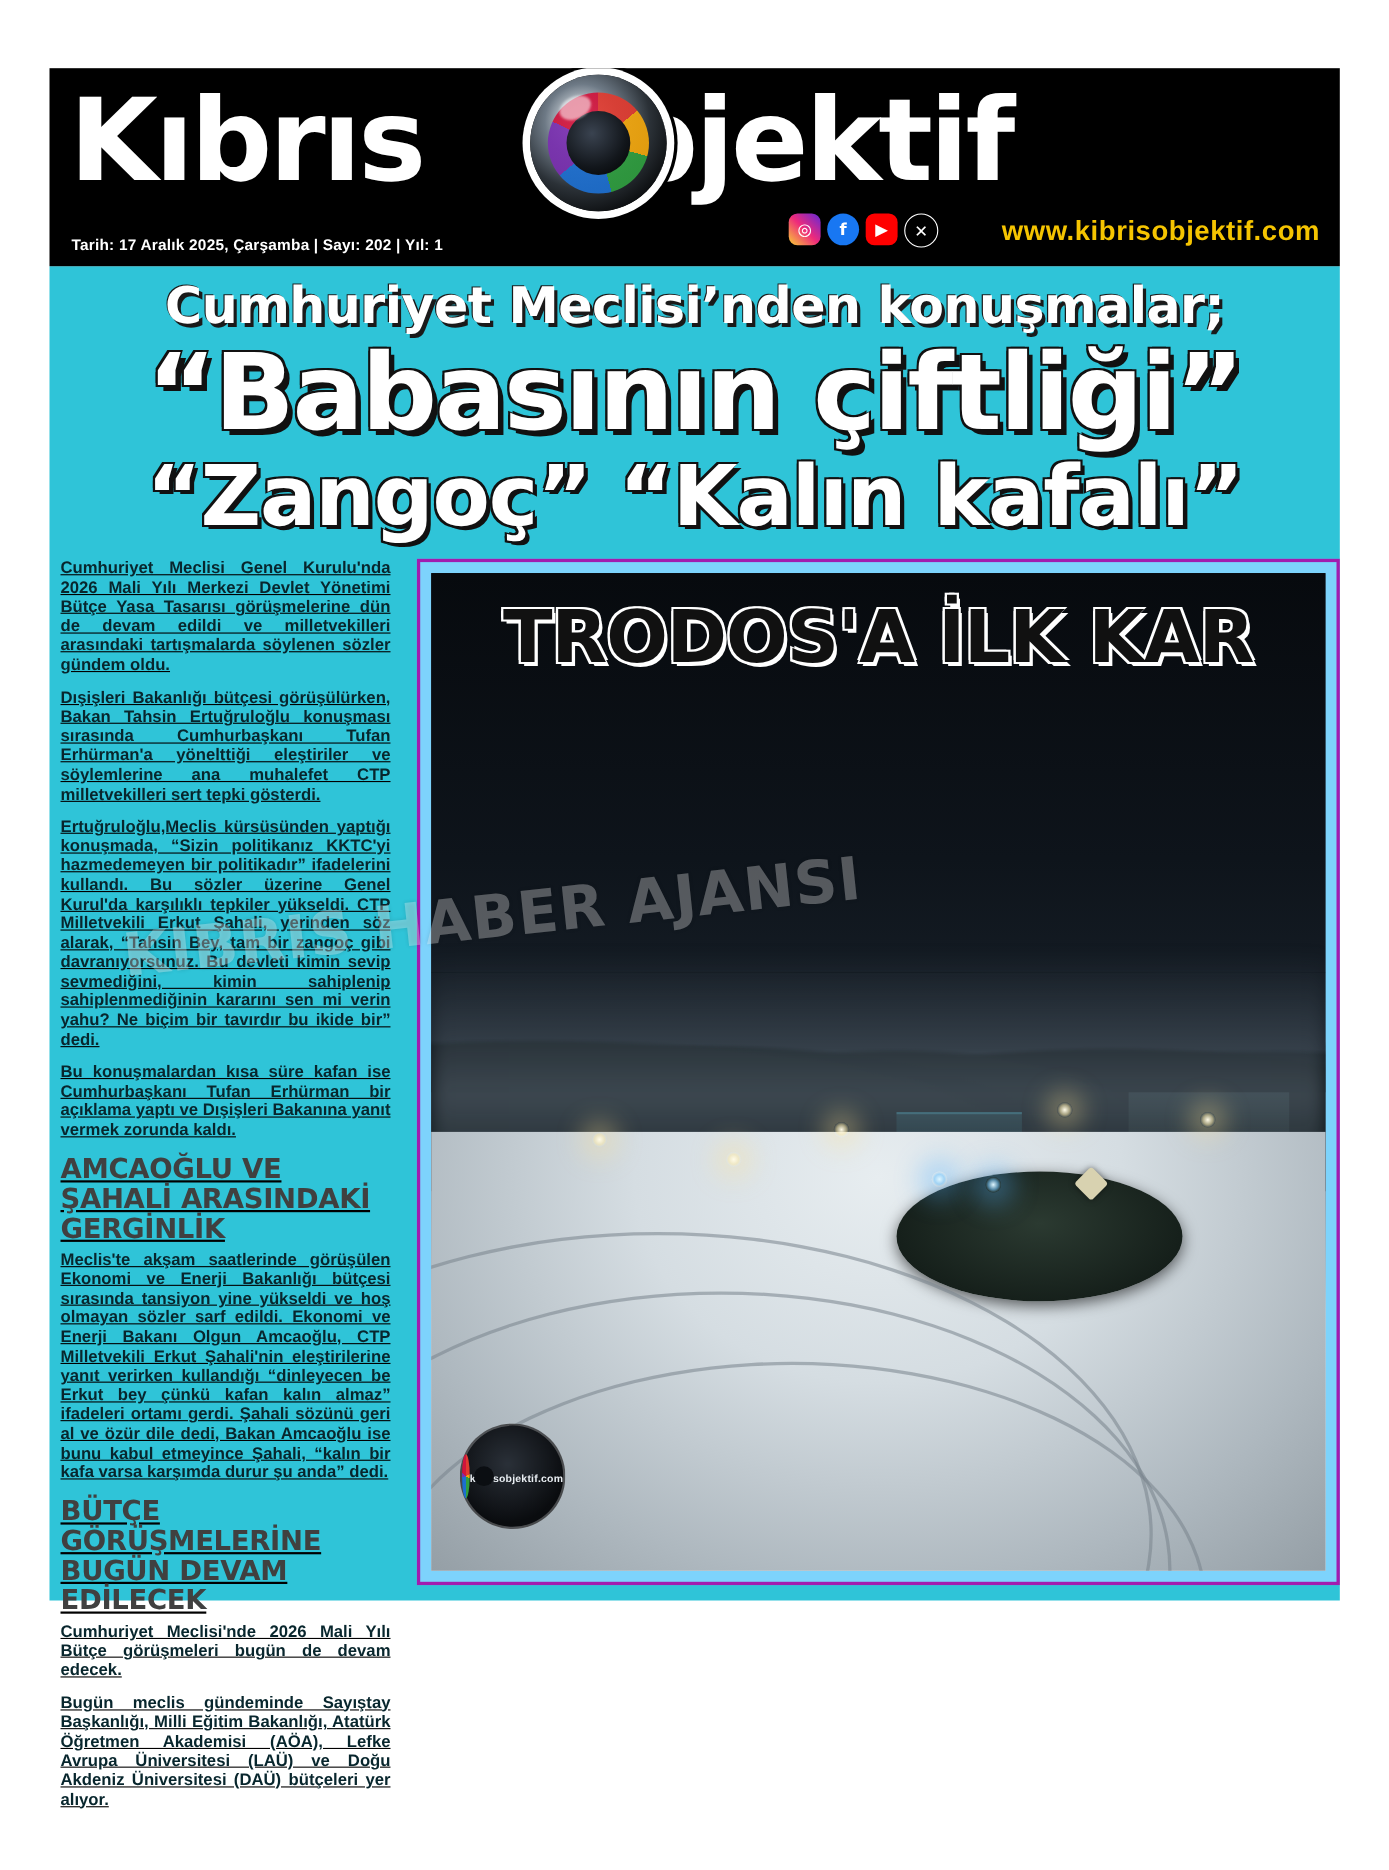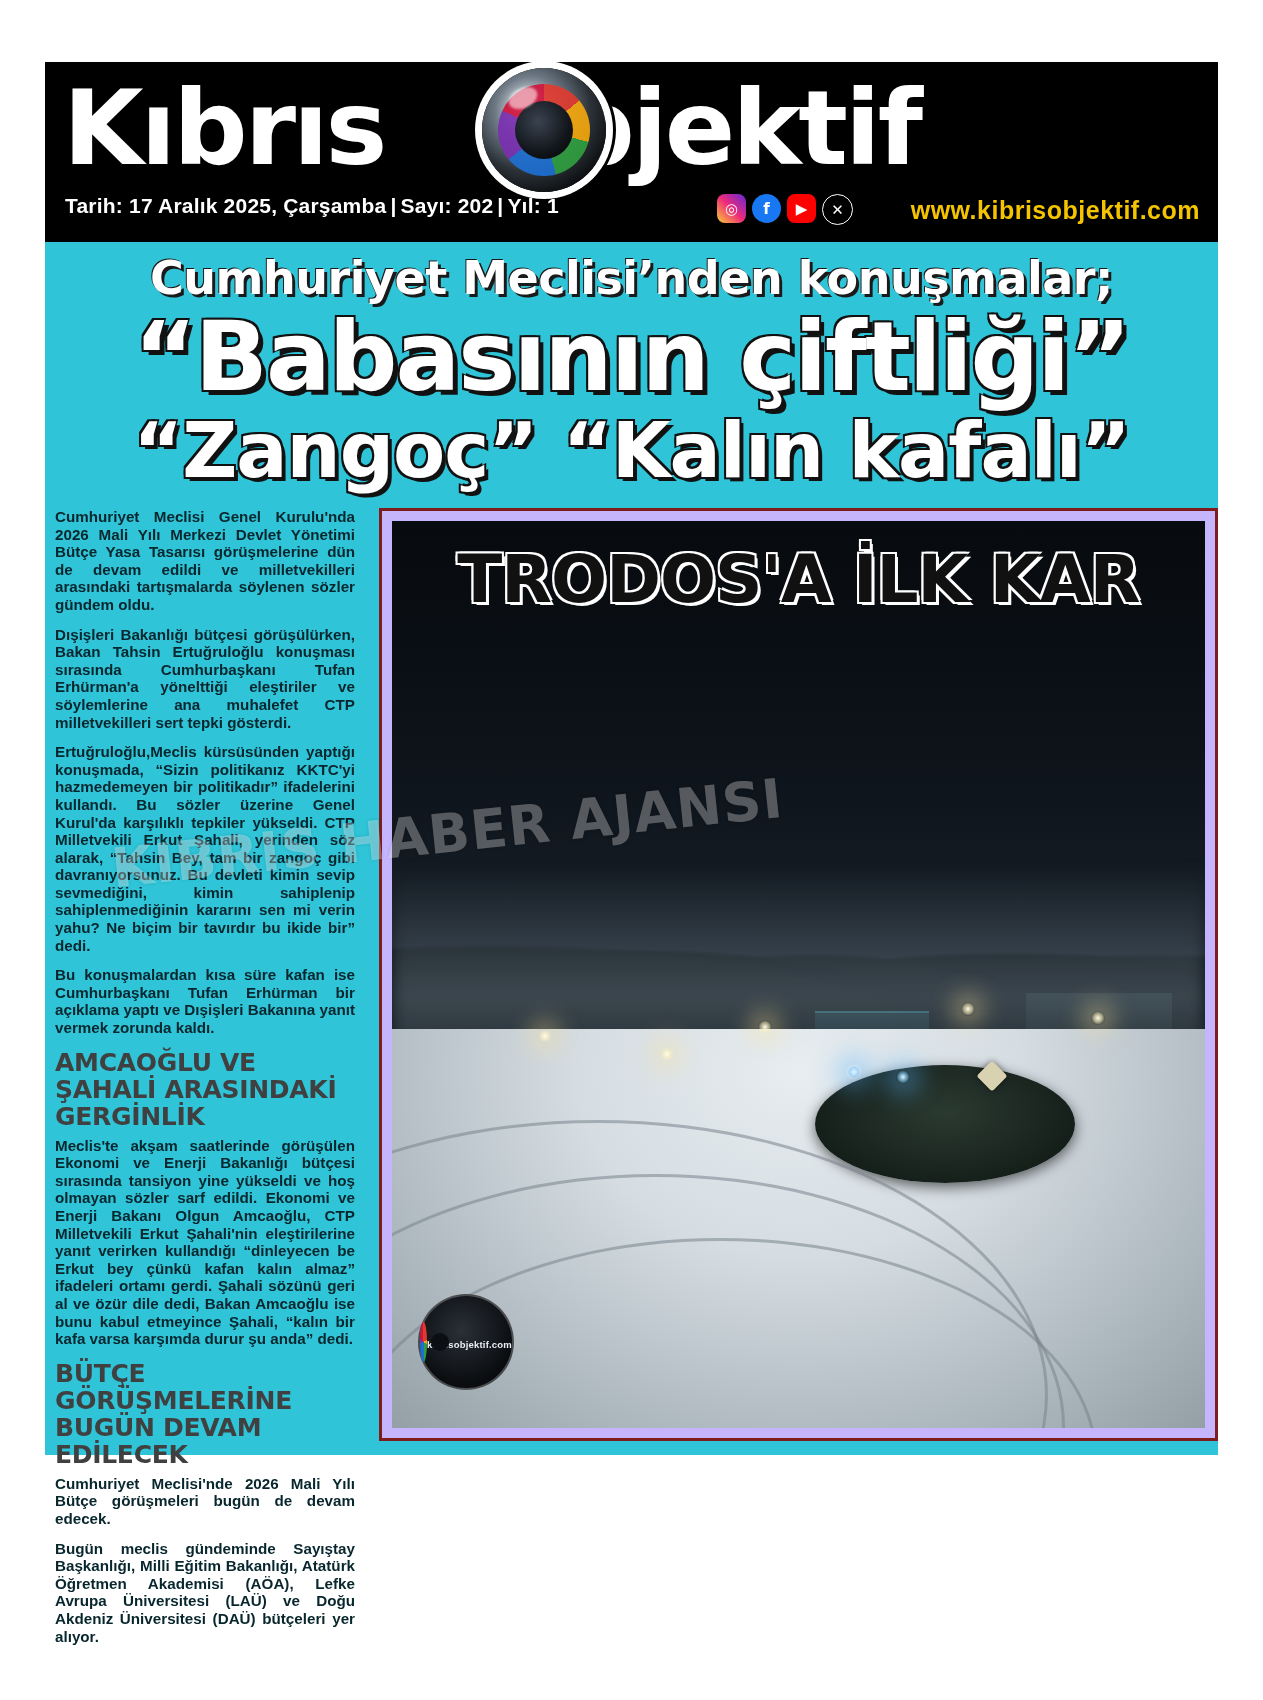--- a/index.html
+++ b/index.html
@@ -85,23 +85,23 @@
     filter: blur(1px);
   }
 
   .info-bar {
     position: relative;
     height: 48px;
   }
   .info-left {
     position: absolute;
     left: 20px;
-    top: 0;
-    color: #ffffff;
-    font-size: 21px;
+    top: 20px;
+    color: #ffffff;
+    font-size: 14px;
     font-weight: bold;
     letter-spacing: .2px;
     white-space: nowrap;
   }
   .info-left span { margin-right: 4px; }
   .socials {
     position: absolute;
     left: 672px;
     top: 0px;
     display: flex;
@@ -165,20 +165,21 @@
 
   
   .body-area {
     position: relative;
     background: #2fc4d8;
     padding: 8px 0 14px 0;
     display: flex;
     gap: 16px;
     height: 955px;
     box-sizing: border-box;
+    text-decoration: underline;
   }
   .col-left {
     width: 318px;
     padding: 0 8px 0 10px;
     box-sizing: border-box;
     color: #0b1b20;
   }
   .col-left p {
     margin: 0 0 12px 0;
     font-size: 15.2px;
@@ -197,24 +198,24 @@
     letter-spacing: -.3px;
   }
 
   .col-right {
     flex: 1;
     position: relative;
   }
   .photo-frame {
     position: relative;
     height: 100%;
-    background: #c4b5fd;
+    background: #7dd3fc;
     padding: 10px;
     box-sizing: border-box;
-    border: 3px solid #7f1d1d;
+    border: 3px solid #a21caf;
   }
   .photo {
     position: relative;
     width: 100%;
     height: 100%;
     overflow: hidden;
     background:
       linear-gradient(#0b0f14 0%, #131a22 28%, #1b242d 46%, #39434c 60%, #cfd6da 74%, #e9eef1 100%);
   }
   

